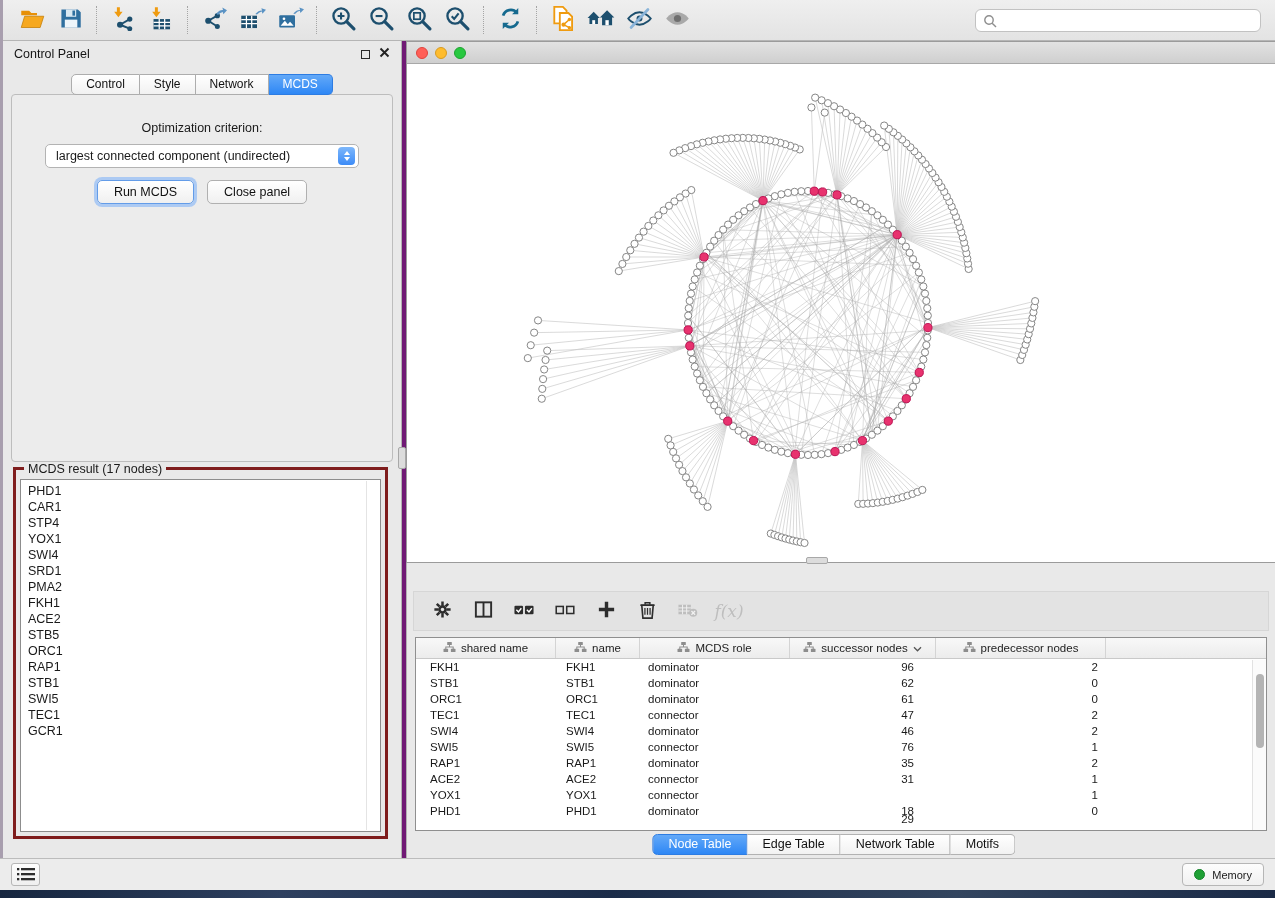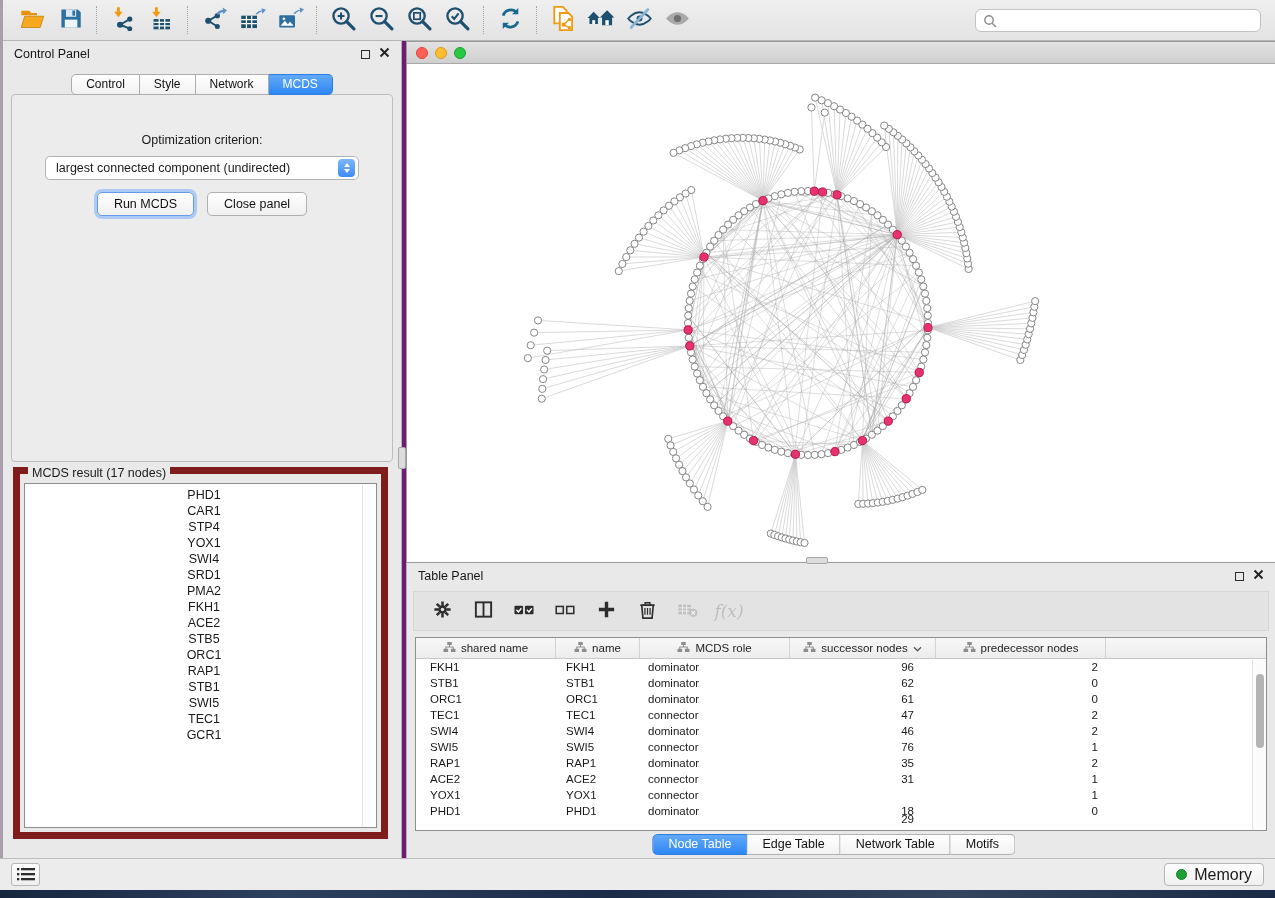--- a/index.html
+++ b/index.html
@@ -34,38 +34,38 @@
   #control-panel { position:absolute; left:3px; top:41px; width:399px; height:817px;
                    background:#e9e9e9; border-right:1px solid #b2b2b2; }
   .cp-tabs { position:absolute; left:0; right:0; top:33px; display:flex; justify-content:center; z-index:2; }
   .cp-tab { height:21px; line-height:19px; padding:0 14px; font-size:12px; color:#111;
             background:linear-gradient(#ffffff,#f1f1f1); border:1px solid #adadad; border-left:none; }
   .cp-tab:first-child { border-left:1px solid #adadad; border-radius:5px 0 0 5px; }
   .cp-tab:last-child { border-radius:0 5px 5px 0; }
   .cp-tab.active { background:linear-gradient(#63a9f8,#2e87f5); color:#fff; border-color:#2d7ce2; }
   .cp-box { position:absolute; left:8px; right:8px; top:53px; height:368px;
             background:#ececec; border:1px solid #bdbdbd; border-radius:4px; }
-  .opt-label { text-align:center; margin-top:38px; font-size:12.5px; }
+  .opt-label { text-align:center; margin-top:26px; font-size:12.5px; }
   .criterion-select { position:relative; width:314px; height:24px; margin:9px auto 0;
             background:#fff; border:1px solid #b3b3b3; border-radius:5px;
             font-size:12.5px; line-height:22px; padding-left:10px; }
   .spinner { position:absolute; right:3px; top:2px; width:17px; height:18px; border-radius:4px;
              background:linear-gradient(#7db7fb,#3c8bf7); display:flex; flex-direction:column;
              align-items:center; justify-content:center; gap:2px; }
   .spin-up { width:0; height:0; border-left:3.5px solid transparent; border-right:3.5px solid transparent;
              border-bottom:4px solid #fff; }
   .spin-down { width:0; height:0; border-left:3.5px solid transparent; border-right:3.5px solid transparent;
              border-top:4px solid #fff; }
   .cp-buttons { display:flex; justify-content:center; gap:13px; margin-top:12px; }
   .mac-btn { height:24px; padding:0 16px; font-size:12.5px; color:#111;
              background:linear-gradient(#ffffff,#f0f0f0); border:1px solid #b0b0b0; border-radius:5px;
              font-family:"Liberation Sans",sans-serif; }
   .mac-btn.focused { border-color:#639ce8; box-shadow:0 0 0 3px rgba(120,175,250,.55); }
   .mcds-group { position:absolute; left:10px; right:13px; top:426px; height:372px;
-                border:7px solid #7f1d1d;text-align:center; }
+                border:3px solid #7f1d1d; }
   .mcds-legend { position:absolute; top:-8px; left:8px; background:#e9e9e9; padding:0 4px;
                  font-size:12.5px; }
   .mcds-list { position:absolute; left:4px; right:4px; top:9px; bottom:4px; background:#fff;
                border:1px solid #8d8d8d; overflow:hidden; font-size:12.5px; line-height:16px;
                padding:3px 0 0 7px; }
   .mcds-scrolltrack { position:absolute; top:1px; bottom:1px; right:13px; width:1px; background:#e4e4e4; }
   .mcds-item { height:16px; }
 
   
   #v-handle { position:absolute; left:398px; top:447px; width:8px; height:22px;
@@ -117,21 +117,21 @@
   .tp-tab.active { background:linear-gradient(#63a9f8,#2e87f5); color:#fff; border-color:#2d7ce2; }
 
   
   #status-bar { position:absolute; left:0; right:0; top:858px; height:32px; background:#ececec;
                 border-top:1px solid #bcbcbc; display:flex; align-items:center; padding:0 11px; }
   .status-btn { width:29px; height:23px; border:1px solid #b6b6b6; border-radius:3px;
                 background:linear-gradient(#fdfdfd,#efefef); display:flex; align-items:center;
                 justify-content:center; }
   #memory-btn { margin-left:auto; height:23px; border:1px solid #b6b6b6; border-radius:4px;
                 background:linear-gradient(#fdfdfd,#f0f0f0); display:flex; align-items:center;
-                gap:7px; padding:0 11px; font-size:16px; font-family:"Liberation Sans",sans-serif; }
+                gap:7px; padding:0 11px; font-size:11px; font-family:"Liberation Sans",sans-serif; }
   .memory-dot { width:11px; height:11px; border-radius:50%; background:#1fa035; border:1px solid #14822a; }
 </style>
 </head>
 <body>
 
 <div id="root">
   <div class="left-strip"></div>
 
   <div id="toolbar">
     <div id="toolbar-groups">
@@ -942,29 +942,20 @@
           <circle cx="455.4788599687456" cy="375.61286119286456" r="4.1" fill="#e8326e" stroke="#c01355" stroke-width="1"></circle>
           <circle cx="481.29567276306295" cy="356.0951169630161" r="4.1" fill="#e8326e" stroke="#c01355" stroke-width="1"></circle>
           <circle cx="499.298245314679" cy="333.71208959833814" r="4.1" fill="#e8326e" stroke="#c01355" stroke-width="1"></circle>
           <circle cx="512.2620625480145" cy="307.4480703309004" r="4.1" fill="#e8326e" stroke="#c01355" stroke-width="1"></circle>
           <circle cx="520.9268992422915" cy="262.6067335647301" r="4.1" fill="#e8326e" stroke="#c01355" stroke-width="1"></circle>
         </svg>
     </div>
   </div>
 
   <div id="table-panel">
-    <div class="panel-header">
-      <span>Table Panel</span>
-      <span class="win-icons">
-        <span class="float-icon"></span>
-        <span><svg width="11" height="11" viewBox="0 0 11 11">
-              <path d="M1.5 1.5L9.5 9.5M9.5 1.5L1.5 9.5" stroke="#222" stroke-width="1.9"></path>
-            </svg></span>
-      </span>
-    </div>
     <div class="tp-toolbar" id="tp-toolbar">
         <div class="tp-icon">
           <span><svg width="21" height="21" viewBox="0 0 22 22">
               <g stroke="#2d2d2d" stroke-width="2.6">
                 <path d="M11 2.5v4M11 15.5v4M2.5 11h4M15.5 11h4M5 5l2.8 2.8M14.2 14.2L17 17M17 5l-2.8 2.8M7.8 14.2L5 17"></path>
               </g>
               <circle cx="11" cy="11" r="4.6" fill="#2d2d2d"></circle>
               <circle cx="11" cy="11" r="1.8" fill="#e3e3e3"></circle>
             </svg></span>
         </div>

